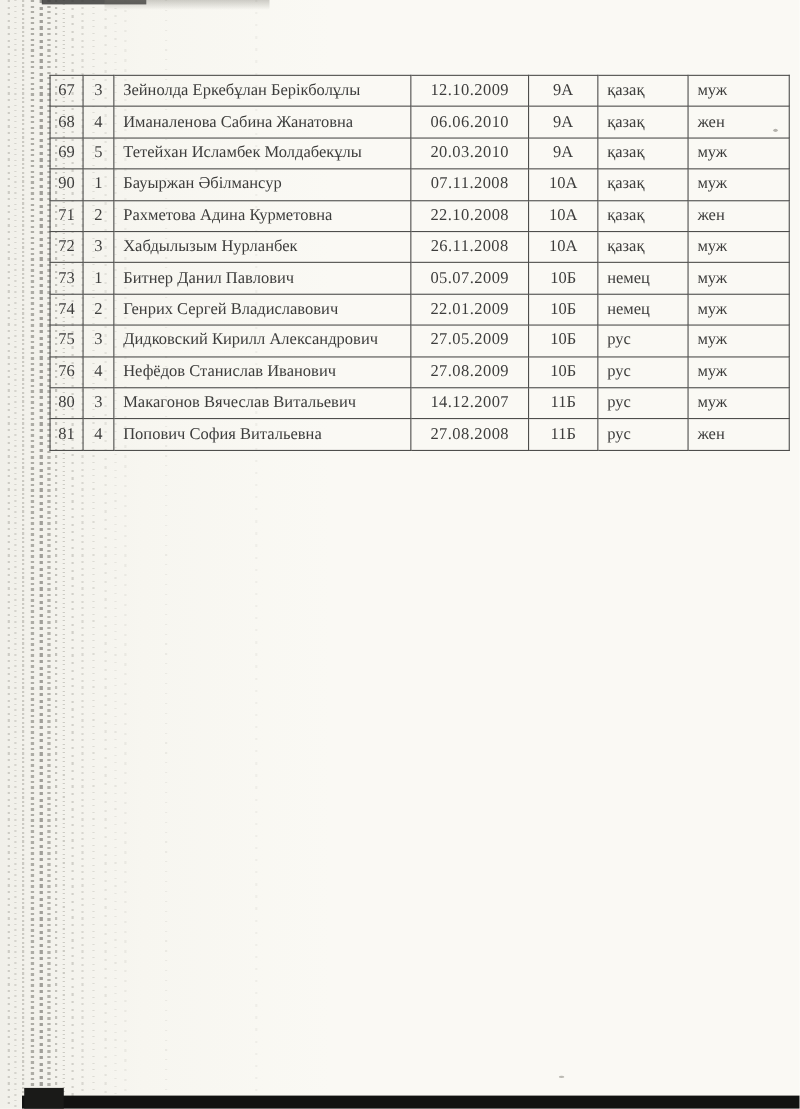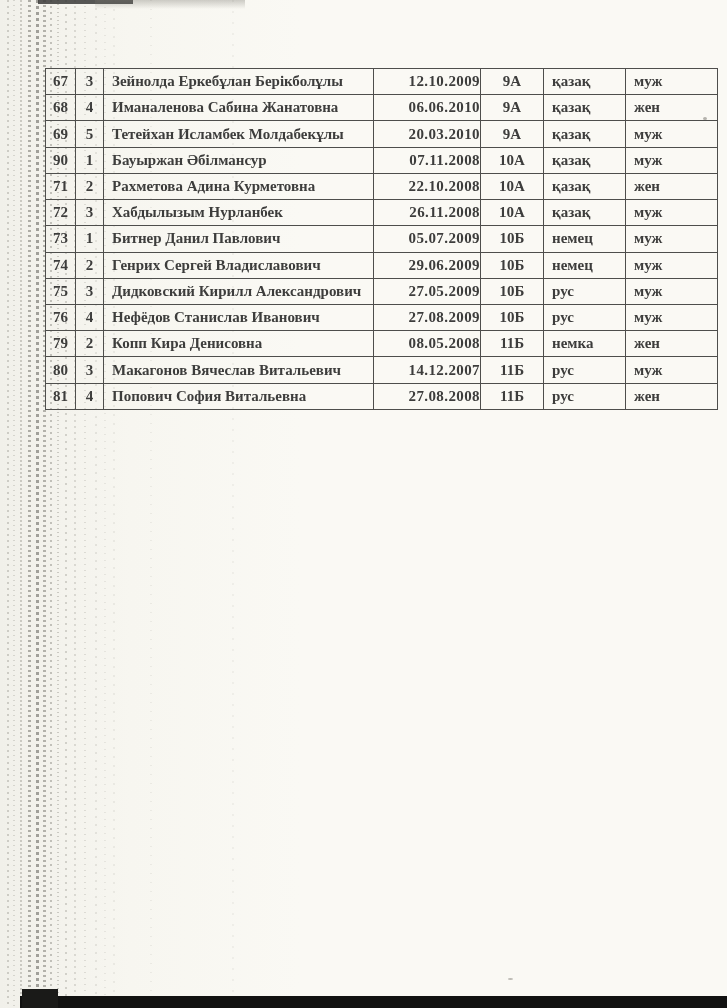--- a/index.html
+++ b/index.html
@@ -82,36 +82,35 @@
     width: 5px; height: 2px; background: rgba(110,108,100,.45); border-radius: 50%;
   }
 
   
   table.student-table {
     position: absolute;
     left: 45px; top: 68px;
     width: 672px; height: 342px;
     border-collapse: collapse;
     table-layout: fixed;
-    font-weight: bold;
   }
   .student-table td {
     border: 1px solid #4e4e4c;
     font-size: 15px;
     color: #3d3d3c;
     white-space: nowrap;
     overflow: hidden;
     padding: 0;
     vertical-align: middle;
   }
   .student-table td.c0, .student-table td.c1,
   .student-table td.c3, .student-table td.c4 {
     text-align: center;
   }
-  .student-table td.c3 { letter-spacing: .4px; text-align: right; }
+  .student-table td.c3 { letter-spacing: .4px; }
   .student-table td.c2, .student-table td.c5, .student-table td.c6 {
     text-align: left;
     padding-left: 8px;
   }
 </style>
 </head>
 <body>
 
 <div class="noise-strip"></div>
 <div class="smudge-top"></div>
@@ -192,21 +191,21 @@
         <td class="c2">Битнер Данил Павлович</td>
         <td class="c3">05.07.2009</td>
         <td class="c4">10Б</td>
         <td class="c5">немец</td>
         <td class="c6">муж</td>
       </tr>
       <tr>
         <td class="c0">74</td>
         <td class="c1">2</td>
         <td class="c2">Генрих Сергей Владиславович</td>
-        <td class="c3">29.06.2009</td>
+        <td class="c3">22.01.2009</td>
         <td class="c4">10Б</td>
         <td class="c5">немец</td>
         <td class="c6">муж</td>
       </tr>
       <tr>
         <td class="c0">75</td>
         <td class="c1">3</td>
         <td class="c2">Дидковский Кирилл Александрович</td>
         <td class="c3">27.05.2009</td>
         <td class="c4">10Б</td>
@@ -214,29 +213,20 @@
         <td class="c6">муж</td>
       </tr>
       <tr>
         <td class="c0">76</td>
         <td class="c1">4</td>
         <td class="c2">Нефёдов Станислав Иванович</td>
         <td class="c3">27.08.2009</td>
         <td class="c4">10Б</td>
         <td class="c5">рус</td>
         <td class="c6">муж</td>
-      </tr>
-      <tr>
-        <td class="c0">79</td>
-        <td class="c1">2</td>
-        <td class="c2">Копп Кира Денисовна</td>
-        <td class="c3">08.05.2008</td>
-        <td class="c4">11Б</td>
-        <td class="c5">немка</td>
-        <td class="c6">жен</td>
       </tr>
       <tr>
         <td class="c0">80</td>
         <td class="c1">3</td>
         <td class="c2">Макагонов Вячеслав Витальевич</td>
         <td class="c3">14.12.2007</td>
         <td class="c4">11Б</td>
         <td class="c5">рус</td>
         <td class="c6">муж</td>
       </tr>

